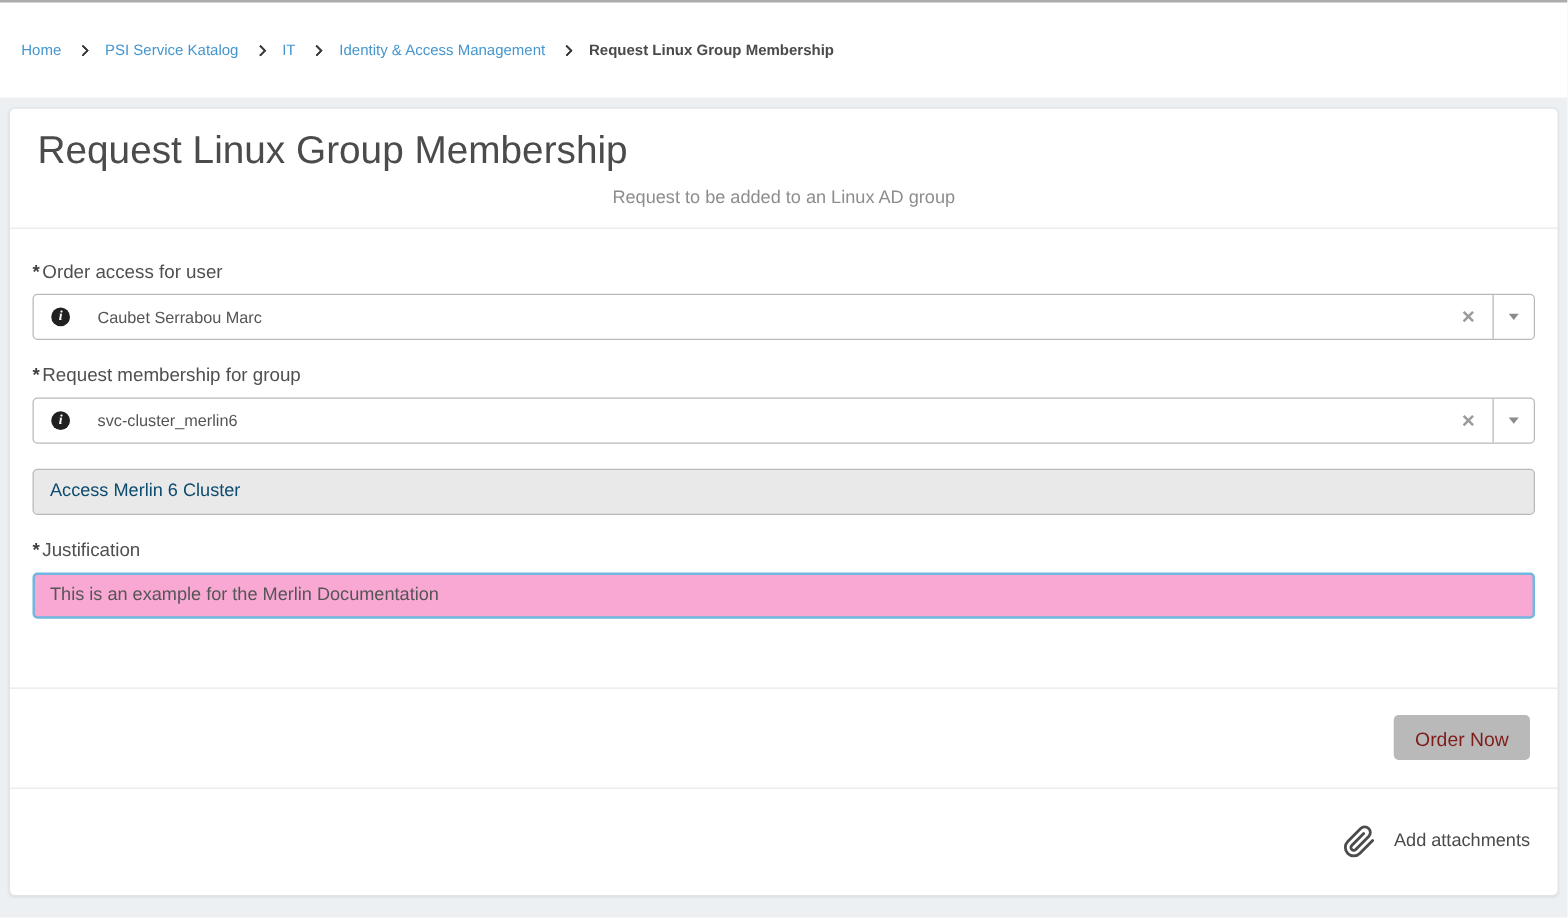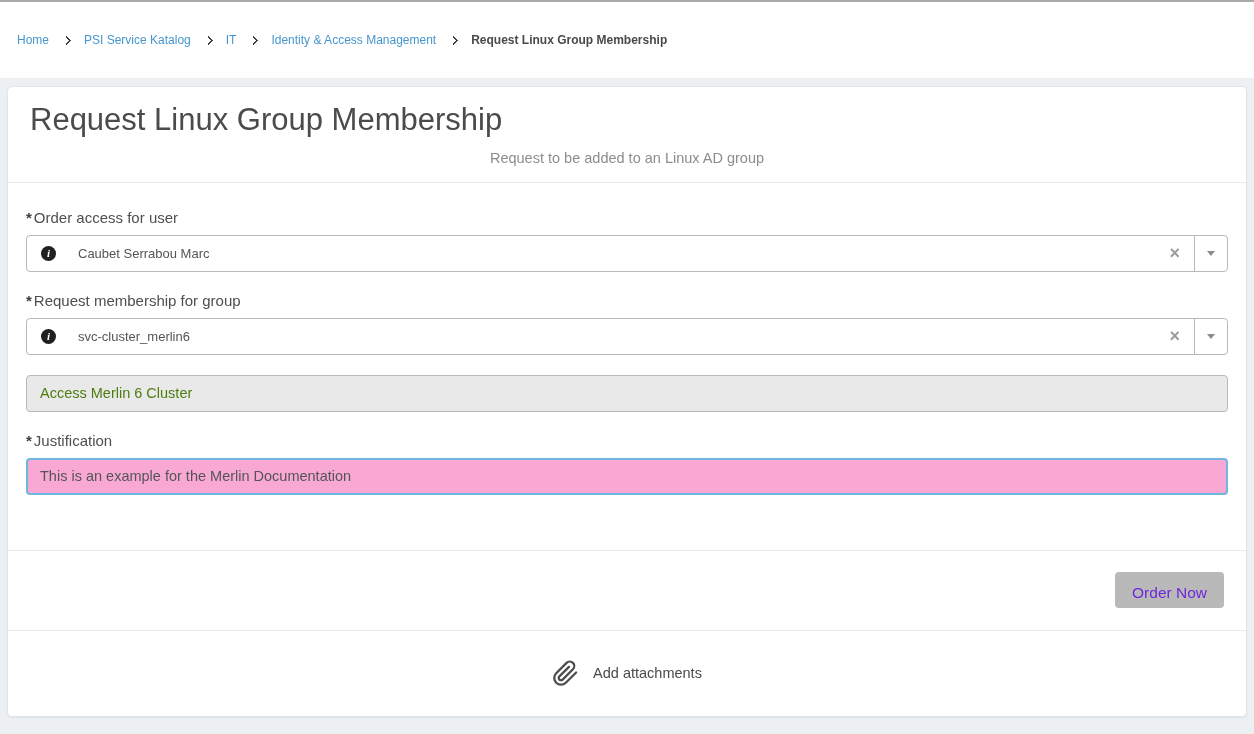--- a/index.html
+++ b/index.html
@@ -81,51 +81,51 @@
     width:0; height:0;
     border-left:4px solid transparent; border-right:4px solid transparent;
     border-top:5px solid #8b8b8b;
   }
 
   .readonly-input {
     width:100%; height:37px;
     background:#e9e9e9;
     border:1px solid #b9b9b9; border-radius:4px;
     padding:0 13px;
-    font-size:14.5px; color:#4d7c0f;
+    font-size:14.5px; color:#0c4a6e;
     font-family:inherit;
   }
   .text-input {
     width:100%; height:37px;
     background:#f9a8d4;
     border:2px solid #70b6df; border-radius:4px;
     padding:0 12px;
     font-size:14.5px; color:#555;
     font-family:inherit;
     outline:none;
   }
 
   
   .actions-row {
     border-top:1px solid #e5e9eb;
     height:80px;
     display:flex; align-items:center; justify-content:flex-end;
     padding:0 22px;
   }
   .order-btn {
-    background:#b9b9b9; color:#6d28d9;
+    background:#b9b9b9; color:#7f1d1d;
     border:none; border-radius:4px;
     height:36px; padding:12px 17px;
     font-size:15.5px; font-family:inherit;
     cursor:pointer;
   }
   .attachments-row {
     border-top:1px solid #e5e9eb;
     height:86px;
-    display:flex; align-items:center; justify-content:center;
+    display:flex; align-items:center; justify-content:flex-end;
     gap:14px;
     padding:0 22px;
   }
   .paperclip { display:flex; align-items:center; cursor:pointer; }
   .attach-label { font-size:14.5px; color:#4a4a4a; cursor:pointer; }
 </style>
 </head>
 <body>
 
 <div class="breadcrumb-bar">

